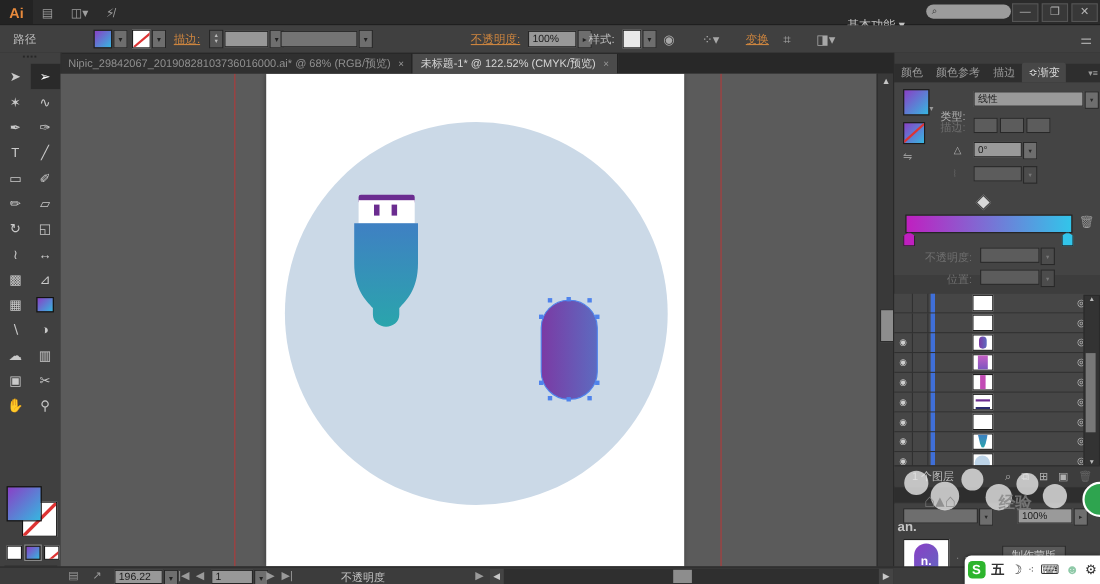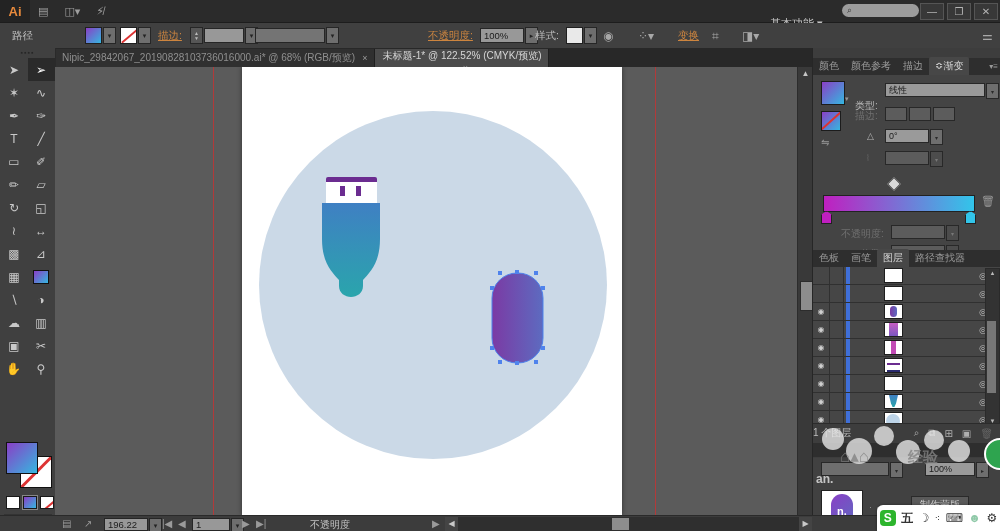--- a/index.html
+++ b/index.html
@@ -26,21 +26,21 @@
   .dd{width:11px;height:15px;background:#6e6e6e;border:1px solid #262626;color:#222;font-size:7px;display:flex;align-items:center;justify-content:center;}
   .sw{width:15px;height:15px;border:1px solid #1f1f1f;}
   .sw-none{background:#fff;position:relative;overflow:hidden;}
   .sw-none::after{content:"";position:absolute;left:-2px;top:6px;width:24px;height:2px;background:#d33;transform:rotate(-40deg);}
   .stepper{width:11px;height:15px;background:#565656;border:1px solid #262626;color:#bbb;font-size:5px;display:flex;flex-direction:column;align-items:center;justify-content:center;line-height:5px;}
   .ob-ico{color:#a8a8a8;font-size:12px;}
 
   
   #tabsbar{left:55px;top:48px;width:757px;height:19px;background:#282828;display:flex;align-items:flex-end;}
   .doc-tab{height:18px;display:flex;align-items:center;padding:0 7px;font-size:10px;background:#303030;color:#8f8f8f;border-right:1px solid #1f1f1f;white-space:nowrap;}
-  .doc-tab.active{background:#4b4b4b;color:#d6d6d6;flex-direction:column;}
+  .doc-tab.active{background:#4b4b4b;color:#d6d6d6;}
   .tab-close{margin-left:7px;font-size:9px;color:#9a9a9a;}
 
   
   #toolbar{left:0;top:48px;width:55px;height:467px;background:#404040;border-right:1px solid #2a2a2a;}
   #tool-grip{height:10px;text-align:center;color:#262626;font-size:7px;letter-spacing:1px;line-height:10px;}
   #tool-grid{display:grid;grid-template-columns:27px 27px;justify-content:center;}
   .tool{height:23px;display:flex;align-items:center;justify-content:center;color:#c9c9c9;font-size:12px;cursor:default;}
   .tool.active{background:#2a2a2a;color:#fff;}
   .tool-gradient-swatch{width:14px;height:12px;border:1px solid #111;}
   #fillstroke{position:absolute;left:6px;top:394px;width:46px;height:50px;}
@@ -354,27 +354,20 @@
       <div class="fld2 dis" style="width:46px;"></div>
       <div class="dd2 dis">▾</div>
     </div>
     <span class="abs prow-lbl dis" style="left:48px;top:172px;">位置:</span>
     <div class="abs" style="left:78px;top:170px;display:flex;gap:1px;">
       <div class="fld2 dis" style="width:46px;"></div>
       <div class="dd2 dis">▾</div>
     </div>
   </div>
 
-  <div class="ptabs" style="top:202px;">
-    <span class="ptab">色板</span>
-    <span class="ptab">画笔</span>
-    <span class="ptab active">图层</span>
-    <span class="ptab">路径查找器</span>
-    <span class="pmenu" style="top:196px;">▾≡</span>
-  </div>
   <div class="abs" style="left:0;top:219px;width:188px;height:156px;background:#3a3a3a;" id="layer-rows">
       <div class="lrow">
         <span class="c-eye"></span>
         <span class="c-lock"></span>
         <span class="c-bar"></span>
         <div class="th th-white c-thumb"></div>
         <span class="c-fill"></span>
         <span class="c-target">◎</span>
         <span class="c-selpad"></span>
       </div>
@@ -450,21 +443,21 @@
         <span class="c-target">◎</span>
         <span class="c-selpad"></span>
       </div>
     </div>
   <div id="layers-scroll">
     <div style="text-align:center;color:#bbb;font-size:6px;line-height:8px;">▲</div>
     <div id="layers-thumbbar"></div>
     <div style="position:absolute;bottom:0;width:100%;text-align:center;color:#bbb;font-size:6px;">▼</div>
   </div>
   <div class="abs" style="left:0;top:375px;width:188px;height:18px;background:#3d3d3d;border-top:1px solid #2b2b2b;display:flex;align-items:center;">
-    <span style="margin-left:0;font-size:10px;color:#bdbdbd;">1 个图层</span>
+    <span style="margin-left:16px;font-size:10px;color:#bdbdbd;">1 个图层</span>
     <span style="flex:1;"></span>
     <span class="lfoot-ico">⌕</span>
     <span class="lfoot-ico">⧉</span>
     <span class="lfoot-ico">⊞</span>
     <span class="lfoot-ico">▣</span>
     <span class="lfoot-ico" style="color:#666;margin-right:8px;">🗑</span>
   </div>
 
   <div class="ptabs" style="top:395px;height:14px;">
     

